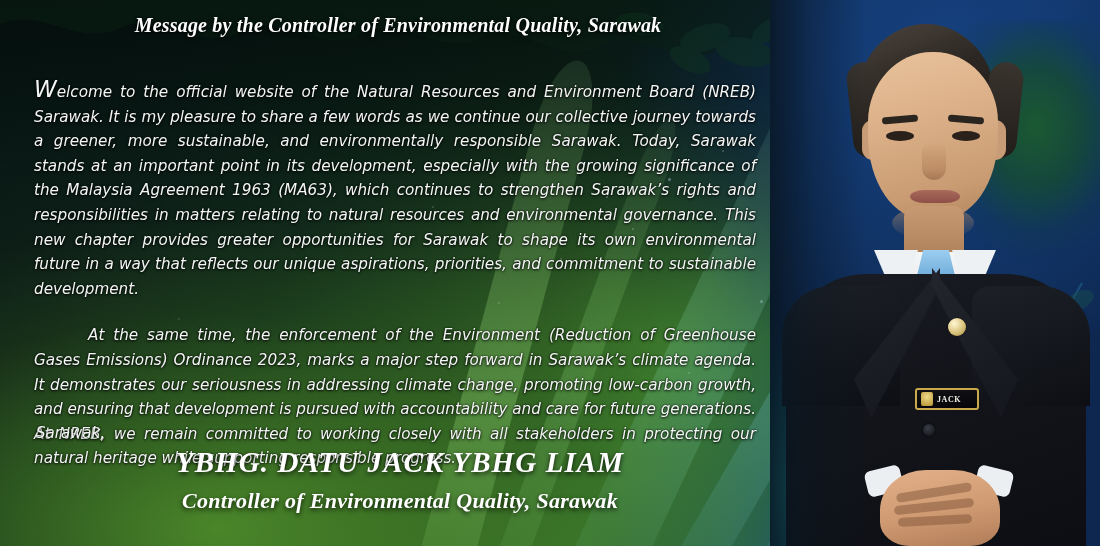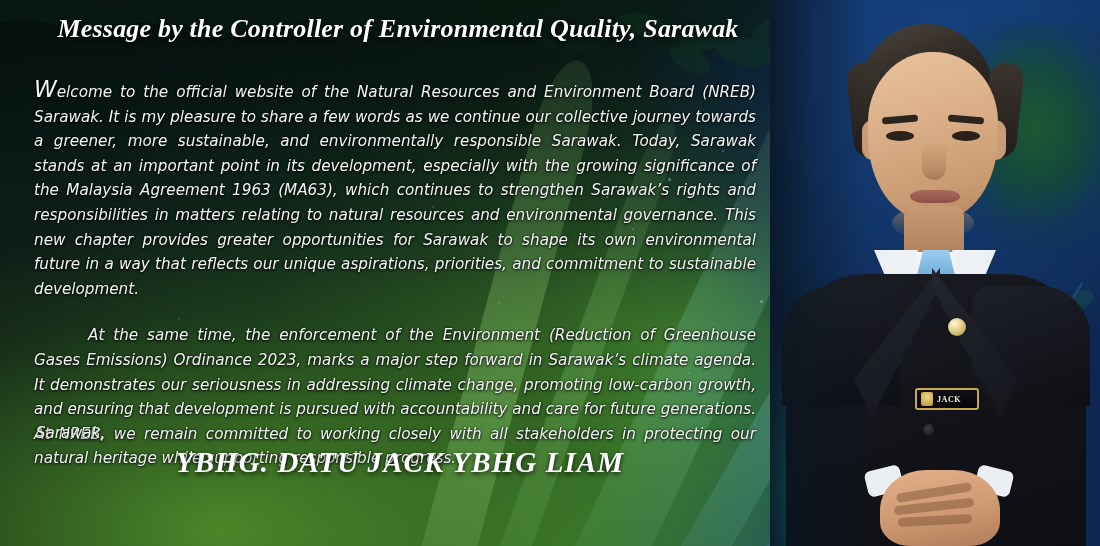--- a/index.html
+++ b/index.html
@@ -204,21 +204,21 @@
   
   .content{position:absolute; left:0; top:0; width:790px; height:546px;}
 
   .title{
     position:absolute; left:0; right:0; top:14px;
     text-align:center;
     color:#ffffff;
     font-family:"Liberation Serif", serif;
     font-style:italic;
     font-weight:700;
-    font-size:26px;
+    font-size:20px;
     letter-spacing:.2px;
     text-shadow:0 2px 5px rgba(0,0,0,.85), 0 0 2px rgba(0,0,0,.7);
     padding-left:6px;
   }
 
   .body{
     position:absolute; left:34px; top:68px; width:722px;
     color:#f3f6f4;
     font-family:"DejaVu Sans", sans-serif;
     font-style:italic;
@@ -387,15 +387,16 @@
 
     <div class="body">
       <p>
         <span class="dropcap">W</span><span>elcome to the official website of the Natural Resources and Environment Board (NREB) Sarawak. It is my pleasure to share a few words as we continue our collective journey towards a greener, more sustainable, and environmentally responsible Sarawak. Today, Sarawak stands at an important point in its development, especially with the growing significance of the Malaysia Agreement 1963 (MA63), which continues to strengthen Sarawak’s rights and responsibilities in matters relating to natural resources and environmental governance. This new chapter provides greater opportunities for Sarawak to shape its own environmental future in a way that reflects our unique aspirations, priorities, and commitment to sustainable development.</span>
       </p>
       <p class="indent">At the same time, the enforcement of the Environment (Reduction of Greenhouse Gases Emissions) Ordinance 2023, marks a major step forward in Sarawak’s climate agenda. It demonstrates our seriousness in addressing climate change, promoting low-carbon growth, and ensuring that development is pursued with accountability and care for future generations. At NREB, we remain committed to working closely with all stakeholders in protecting our natural heritage while supporting responsible progress.</p>
     </div>
 
     <div class="regards">Sarawak,</div>
     <div class="sign-name">YBHG. DATU JACK YBHG LIAM</div>
+    <div class="sign-title">Controller of Environmental Quality, Sarawak</div>
   </div>
 
 </div>
 
 </body></html>

